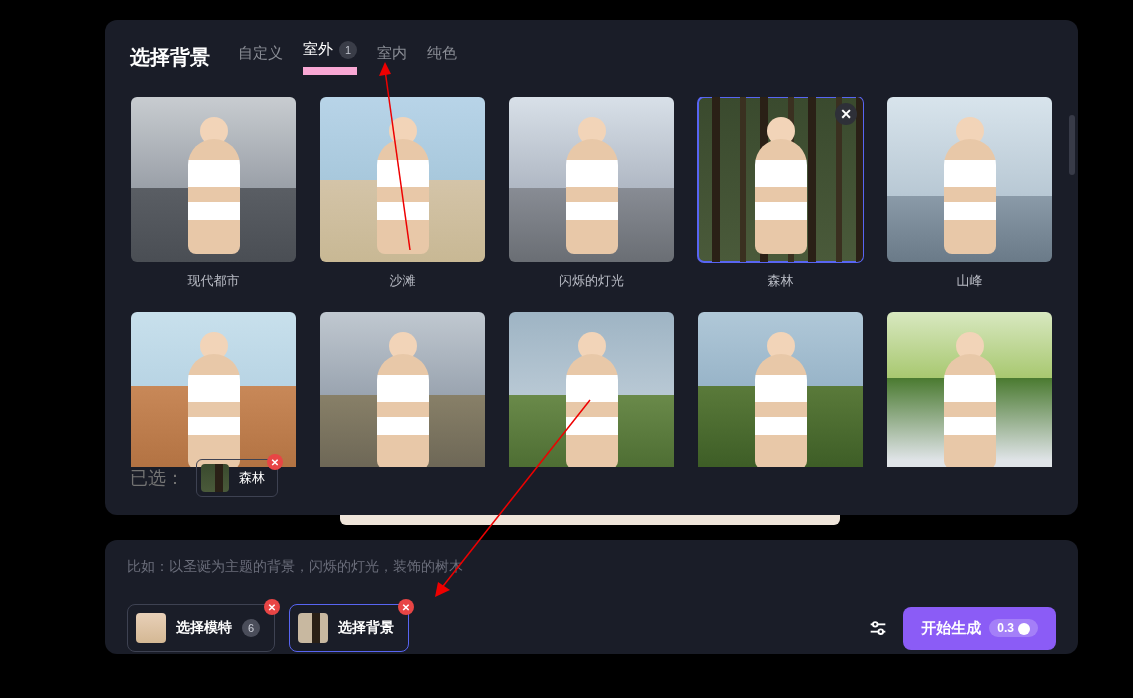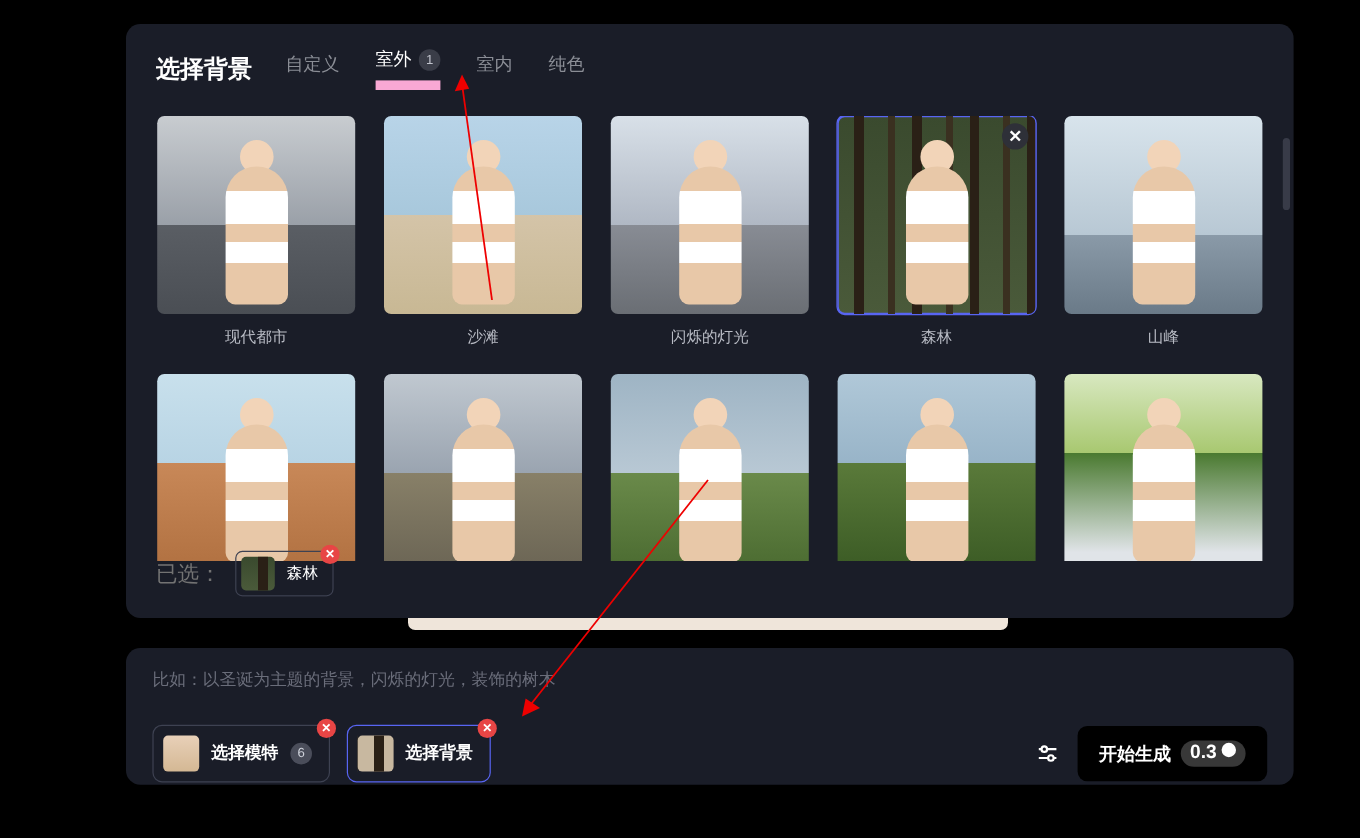--- a/index.html
+++ b/index.html
@@ -1,20 +1,20 @@
 <!DOCTYPE html>
 <html><head>
 <meta charset="utf-8">
 <style>
 *{margin:0;padding:0;box-sizing:border-box;font-family:-apple-system,BlinkMacSystemFont,"Segoe UI",sans-serif}
 body{background:#000;width:1133px;height:698px;overflow:hidden;position:relative}
 .panel{position:absolute;top:20px;left:105px;right:55px;background:#1a1d28;border-radius:12px;padding:20px 25px 18px;height:495px}
 .header{display:flex;align-items:center;gap:28px;margin-bottom:22px}
 .title{color:#fff;font-size:20px;font-weight:600}
-.tabs{display:flex;gap:30px}
+.tabs{display:flex;gap:20px}
 .tab{color:#8a8d95;font-size:15px;cursor:pointer;padding-bottom:8px;display:flex;align-items:center;gap:6px}
 .tab.active{color:#fff;border-bottom:8px solid #f9a8d4}
 .tab-badge{background:#3a3d48;color:#c0c3cc;border-radius:50%;width:18px;height:18px;display:inline-flex;align-items:center;justify-content:center;font-size:11px}
 .grid{display:grid;grid-template-columns:repeat(5,1fr);gap:22px;max-height:370px;overflow-y:auto}
 .card{display:flex;flex-direction:column;align-items:center;gap:10px;cursor:pointer;position:relative}
 .thumb{width:165px;height:165px;border-radius:6px;position:relative;overflow:hidden;display:flex;align-items:flex-end;justify-content:center}
 .thumb.selected{outline:2px solid #5865f2;outline-offset:-1px}
 .remove-x{position:absolute;top:6px;right:6px;width:22px;height:22px;border-radius:50%;background:#2e3038;color:#fff;display:flex;align-items:center;justify-content:center;font-size:14px;z-index:5;font-weight:bold}
 .card-label{color:#b8bbc4;font-size:13px}
 .figure{position:absolute;bottom:0;left:50%;transform:translateX(-50%);width:90px;height:145px}
@@ -42,22 +42,22 @@
 .bottom{position:absolute;top:540px;left:105px;right:55px;background:#1a1d28;border-radius:12px;padding:18px 22px;height:114px}
 .example-text{color:#6a6d7a;font-size:14px;margin-bottom:28px}
 .bottom-row{display:flex;align-items:center;gap:14px}
 .pill{display:flex;align-items:center;gap:10px;border:1px solid #3e4252;border-radius:8px;padding:8px 14px 8px 8px;position:relative;cursor:pointer}
 .pill.active{border-color:#5865f2}
 .pill-thumb{width:30px;height:30px;border-radius:4px;background:#c8b8a0}
 .pill-label{color:#fff;font-size:14px;font-weight:700}
 .pill-badge{background:#4a4d5a;color:#d0d3dc;border-radius:50%;width:18px;height:18px;display:inline-flex;align-items:center;justify-content:center;font-size:11px}
 .spacer{flex:1}
 .settings-icon{width:22px;height:22px;cursor:pointer;color:#fff}
-.gen-btn{background:#000000;color:#fff;border:none;border-radius:8px;padding:12px 18px;font-size:15px;font-weight:600;display:flex;align-items:center;gap:8px;cursor:pointer}
-.gen-cost{background:rgba(255,255,255,0.22);border-radius:12px;padding:2px 8px;font-size:16px;display:flex;align-items:flex-start;gap:4px}
+.gen-btn{background:#8b5cf6;color:#fff;border:none;border-radius:8px;padding:12px 18px;font-size:15px;font-weight:600;display:flex;align-items:center;gap:8px;cursor:pointer}
+.gen-cost{background:rgba(255,255,255,0.22);border-radius:12px;padding:2px 8px;font-size:12px;display:flex;align-items:flex-end;gap:4px}
 .coin{width:12px;height:12px;border-radius:50%;background:#fff;display:inline-block}
 .arrow{position:absolute;pointer-events:none;z-index:20}
 .arrow-line{stroke:#e00;stroke-width:1.5}
 .arrow-head{fill:#e00}
 .scrollbar-stub{position:absolute;top:95px;right:3px;width:6px;height:60px;background:#383b48;border-radius:3px}
 </style>
 </head>
 <body>
 
 <div class="panel">

